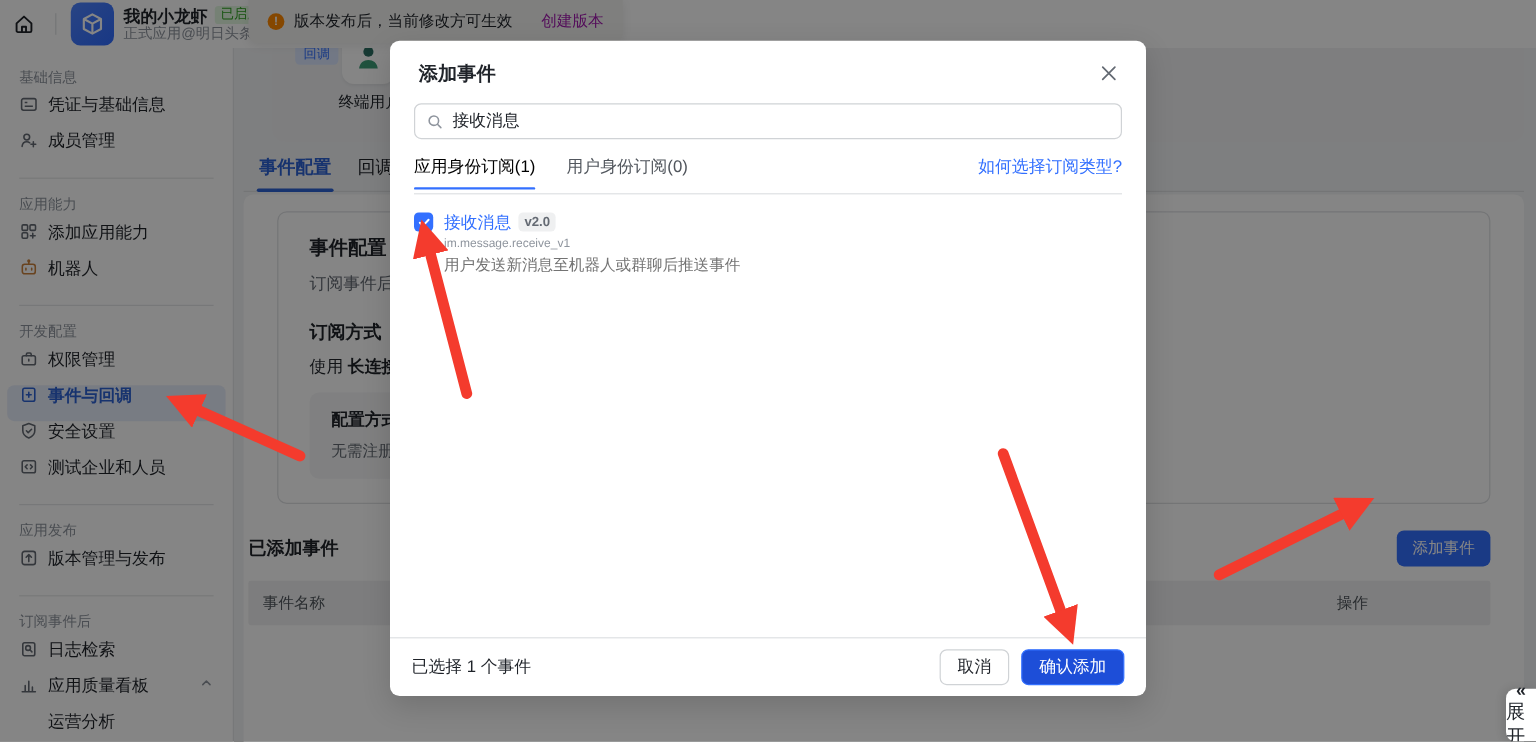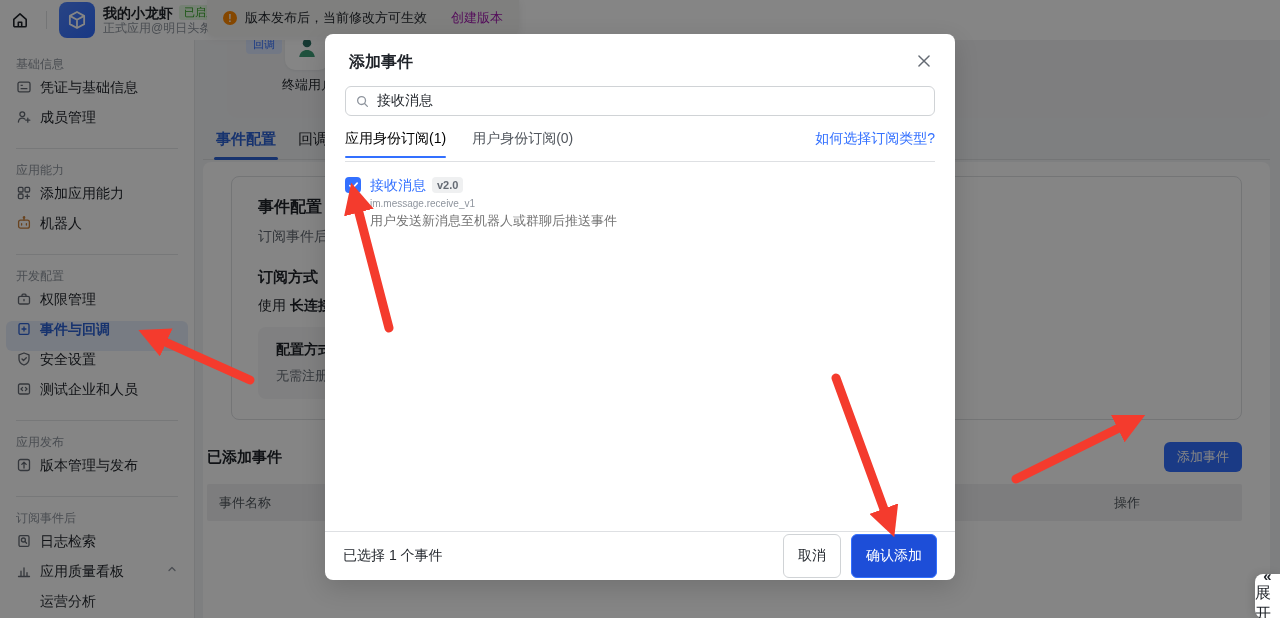--- a/index.html
+++ b/index.html
@@ -83,21 +83,21 @@
   .evt-item { display:flex; gap:9px; cursor:pointer; }
   .cbx { width:16px; height:16px; border-radius:4px; background:#3370ff; flex:0 0 16px; margin-top:1px; display:flex; align-items:center; justify-content:center; }
   .evt-main { line-height:1.3; }
   .evt-top { display:flex; align-items:center; gap:6px; }
   .evt-name { color:#3370ff; font-size:14px; }
   .evt-ver { background:#eff0f1; color:#646a73; font-size:11px; font-weight:bold; padding:1px 5px; border-radius:4px; }
   .evt-code { color:#8f959e; font-size:10px; margin-top:3px; }
   .evt-desc { color:#737373; font-size:13px; margin-top:3px; }
   .m-footer { position:absolute; left:0; right:0; bottom:0; height:49px; border-top:1px solid #dee0e3; display:flex; align-items:center; padding:0 18px;margin-top:44px; }
   .m-selected { font-size:14px; color:#1f2329; }
-  .btn { height:44px; border-radius:6px; font-size:14px; padding:0 14px; cursor:pointer; font-family:Liberation Sans, sans-serif; }
+  .btn { height:30px; border-radius:6px; font-size:14px; padding:0 14px; cursor:pointer; font-family:Liberation Sans, sans-serif; }
   .btn-cancel { margin-left:auto; background:#fff; border:1px solid #d0d3d6; color:#1f2329; }
   .btn-primary { margin-left:10px; background:#1d4ed8; border:1px solid #3370ff; color:#fff; }
   
   .arrows { position:absolute; inset:0; z-index:20; pointer-events:none; }
   svg.ic { display:block; }
 </style>
 </head>
 <body>
 
 <div class="stage">

